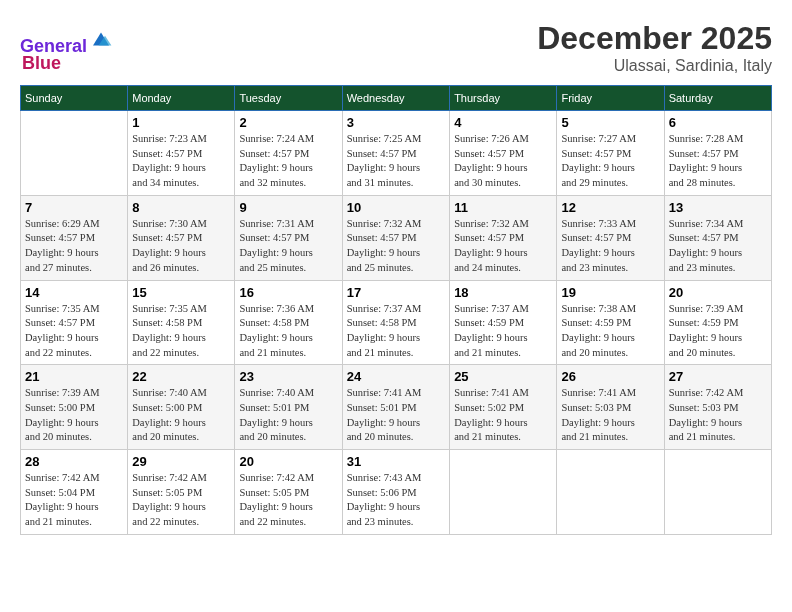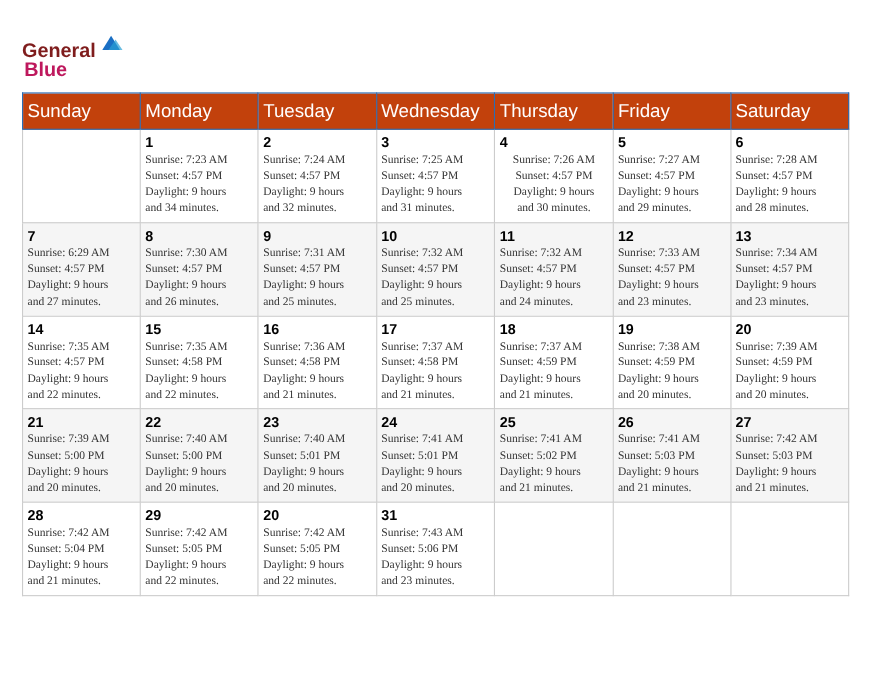--- a/index.html
+++ b/index.html
@@ -16,21 +16,21 @@
       align-items: flex-start;
       margin-bottom: 10px;
     }
     .logo {
       display: flex;
       align-items: center;
     }
     .logo-text-general {
       font-size: 18px;
       font-weight: bold;
-      color: #7f1d1d;
+      color: #6d28d9;
       margin-top: 16px;
     }
     .logo-text-blue {
       font-size: 18px;
       font-weight: bold;
       color: #be185d;
     }
     .logo-icon {
       width: 24px;
       height: 24px;
@@ -47,25 +47,25 @@
     .location {
       font-size: 16px;
       color: #555;
     }
     table {
       width: 100%;
       border-collapse: collapse;
       font-size: 11px;
     }
     thead th {
-      background-color: #c2410c;
+      background-color: #14532d;
       color: white;
       padding: 6px 4px;
       text-align: left;
-      font-size: 17px;
+      font-size: 11px;
       font-weight: normal;
       border: 1px solid #2a6db5;
       margin-top: 35px;
     }
     tbody td {
       border: 1px solid #ccc;
       vertical-align: top;
       padding: 4px;
       width: 108px;
       min-height: 80px;
@@ -100,20 +100,24 @@
       <div style="display:flex;align-items:center;">
         <span class="logo-text-general">General</span>
         <svg class="logo-icon" viewBox="0 0 30 24" xmlns="http://www.w3.org/2000/svg">
           <polygon points="5,20 15,4 25,20" fill="#1a6fc4"></polygon>
           <polygon points="12,20 20,8 28,20" fill="#2a9fd4" opacity="0.7"></polygon>
         </svg>
       </div>
       <span class="logo-text-blue" style="margin-top:-4px;margin-left:2px;">Blue</span>
     </div>
   </div>
+  <div class="title-section">
+    <div class="month-title">December 2025</div>
+    <div class="location">Ulassai, Sardinia, Italy</div>
+  </div>
 </div>
 
 <table>
   <thead>
     <tr>
     <th>Sunday</th>
         <th>Monday</th>
         <th>Tuesday</th>
         <th>Wednesday</th>
         <th>Thursday</th>
@@ -140,21 +144,21 @@
         </td>
         <td>
           <div class="day-number">3</div>
           <div class="day-info" style="white-space: pre-line;">Sunrise: 7:25 AM
 Sunset: 4:57 PM
 Daylight: 9 hours
 and 31 minutes.</div>
         </td>
         <td>
           <div class="day-number">4</div>
-          <div class="day-info" style="white-space: pre-line; text-align: center;">Sunrise: 7:26 AM
+          <div class="day-info" style="white-space: pre-line;">Sunrise: 7:26 AM
 Sunset: 4:57 PM
 Daylight: 9 hours
 and 30 minutes.</div>
         </td>
         <td>
           <div class="day-number">5</div>
           <div class="day-info" style="white-space: pre-line;">Sunrise: 7:27 AM
 Sunset: 4:57 PM
 Daylight: 9 hours
 and 29 minutes.</div>

